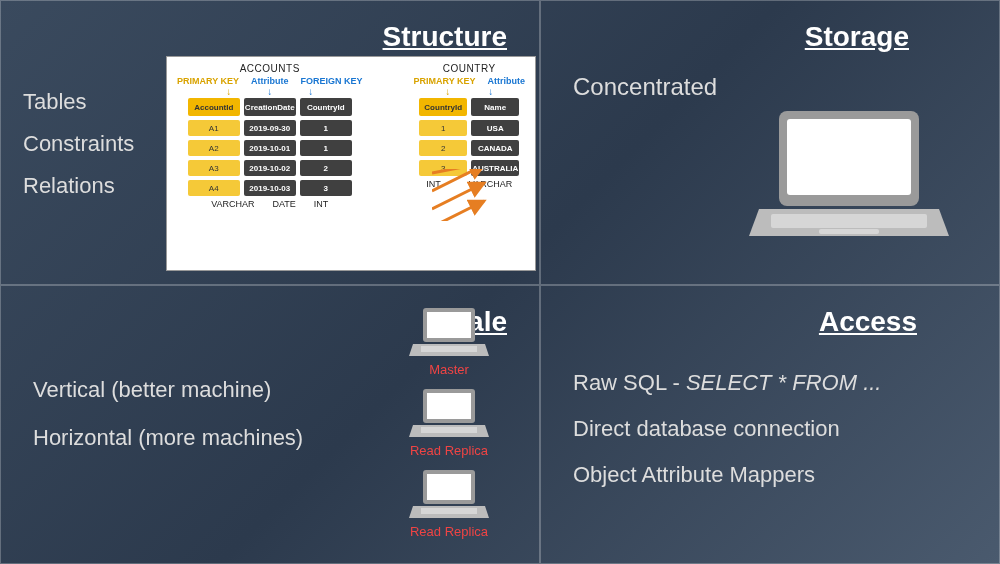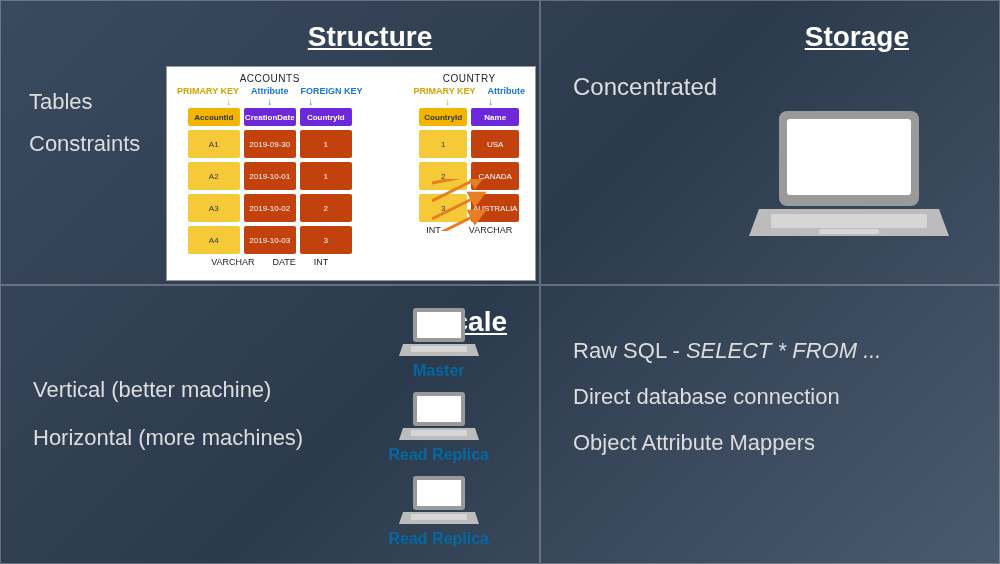--- a/index.html
+++ b/index.html
@@ -25,35 +25,35 @@
     border: 1px solid rgba(255,255,255,0.25);
   }
   .heading {
     font-size: 28px;
     font-weight: bold;
     text-decoration: underline;
     color: #fff;
     text-align: center;
     margin-bottom: 14px;
   }
-  .q1 .heading { text-align: center; margin-left: 200px; text-decoration: underline; }
+  .q1 .heading { text-align: right; margin-left: 200px; text-decoration: underline; }
   .side-list {
     font-size: 22px;
     font-weight: 300;
     line-height: 1.9;
     color: #ddd;
     position: absolute;
-    left: 28px;
+    left: 22px;
     top: 80px;
   }
   
   .diagram {
     position: absolute;
     left: 165px;
-    top: 65px;
+    top: 55px;
     width: 370px;
     height: 215px;
     background: #fff;
     border: 1px solid #999;
     font-size: 9px;
     color: #222;
     padding: 6px 10px 4px 10px;
   }
   .diagram .tables-row {
     display: flex;
@@ -64,29 +64,29 @@
   .tbl-title { font-size: 10px; letter-spacing: 0.5px; margin-bottom: 2px; color: #222; }
   .col-labels { display: flex; gap: 12px; font-size: 9px; font-weight: bold; margin-bottom: 2px; }
   .lbl-pk { color: #d9a300; }
   .lbl-attr { color: #1976d2; }
   .lbl-fk { color: #1976d2; }
   .arrows-down { display: flex; gap: 36px; color: #1976d2; font-size: 10px; margin-top:-2px; margin-bottom:1px;}
   .arrows-down span:first-child { color: #d9a300; }
   .cells { display: flex; gap: 4px; flex-direction: column; }
   .row { display: flex; gap: 4px; }
   .cell {
-    width: 52px; height: 28px;
+    width: 52px; height: 16px;
     display: flex; align-items: center; justify-content: center;
     font-size: 8px; color: #fff; border-radius: 2px;
   }
   .cell.sm { width: 48px; }
   .hdr-yellow { background: #f2b600; color:#333; font-weight:bold; height:18px;}
-  .hdr-blue { background: #6d28d9; color:#fff; font-weight:bold; height:18px;}
+  .hdr-blue { background: #404040; color:#fff; font-weight:bold; height:18px;}
   .c-yellow { background: #f5c938; color:#333; }
-  .c-blue { background: #c2410c; }
+  .c-blue { background: #404040; font-weight: bold; }
   .type-row { display:flex; gap: 18px; font-size:9px; color:#222; margin-top:3px;}
   .fk-arrows { position:absolute; left:265px; top:112px; display:flex; flex-direction:column; gap:6px; }
 
   
   .q2 .heading { text-align: right; margin-right: 58px; }
   .q2 .concentrated {
     font-size: 24px; font-weight: 300; color:#ddd;
     margin-top: 20px;
   }
   .laptop-big {
@@ -96,41 +96,42 @@
   
   .q3 .heading { text-align:right; margin-left: 107px; margin-top: 0; }
   .q3 .scale-text {
     font-size: 22px; font-weight:300; color:#ddd; line-height:2.2;
     margin-top: 28px;
   }
   .laptop-stack {
     position:absolute; right: 50px; top: 18px;
     display:flex; flex-direction:column; align-items:center; gap:2px;
   }
-  .laptop-label { font-size: 16px; color:#0369a1; margin-bottom:6px;font-weight:bold; }
+  .laptop-label { font-size: 13px; color:#ef4444; margin-bottom:6px; }
 
   
   .q4 .heading { text-align:right; margin-right: 50px; }
   .q4 .access-list {
     font-size: 22px; font-weight:300; color:#ddd; line-height:2.1;
     margin-top: 22px;
   }
   .italic { font-style: italic; }
 
 </style>
 </head>
 <body>
 
 <div class="grid">
 
   <div class="quadrant q1">
     <div class="heading">Structure</div>
     <div class="side-list">
       <div>Tables</div>
       <div>Constraints</div>
+      <div>Relations</div>
     </div>
     <div class="diagram">
       <div class="tables-row">
 
         <div class="tbl">
           <div class="tbl-title">ACCOUNTS</div>
           <div class="col-labels">
             <span class="lbl-pk">PRIMARY KEY</span>
             <span class="lbl-attr">Attribute</span>
             <span class="lbl-fk">FOREIGN KEY</span>
@@ -263,20 +264,21 @@
           <rect x="14" y="4" width="52" height="34" rx="3" fill="#9a9a9a"></rect>
           <rect x="18" y="8" width="44" height="26" fill="#fff"></rect>
           <path d="M4 40 L76 40 L80 52 L0 52 Z" fill="#bcbcbc"></path>
           <rect x="12" y="42" width="56" height="6" fill="#d6d6d6"></rect>
         </svg>
       <div class="laptop-label">Read Replica</div>
     </div>
   </div>
 
   <div class="quadrant q4">
+    <div class="heading">Access</div>
     <div class="access-list">
       <div>
         <span>Raw SQL - </span><span class="italic">SELECT * FROM ...</span>
       </div>
       <div>Direct database connection</div>
       <div>Object Attribute Mappers</div>
     </div>
   </div>
 </div>
 

